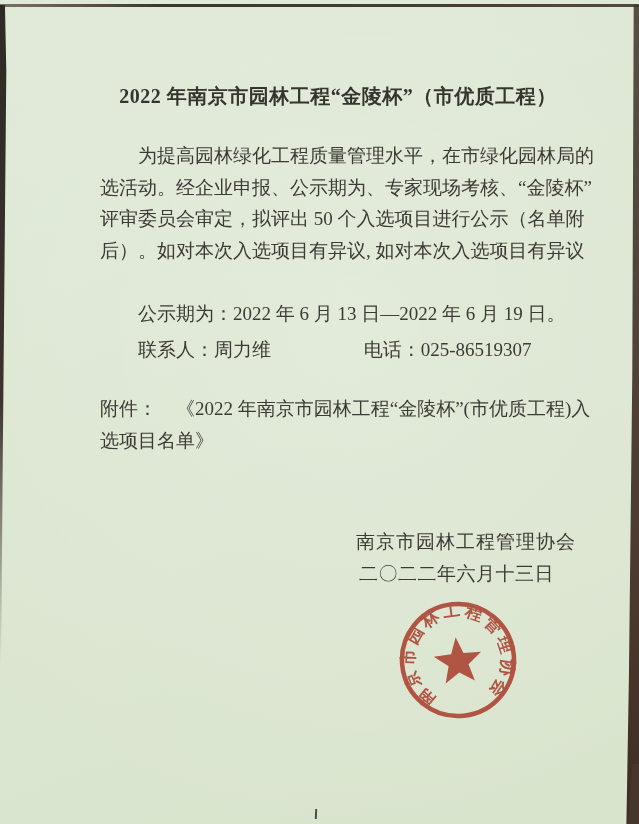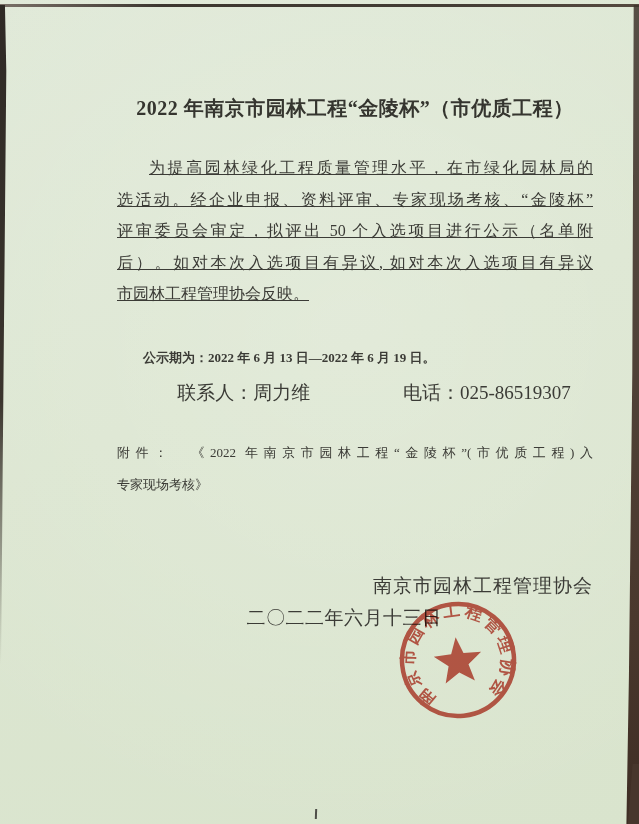--- a/index.html
+++ b/index.html
@@ -34,67 +34,66 @@
   .edge-corner-br {
     position: absolute; right: 0; bottom: 0; width: 16px; height: 60px;
     background: #47362c; clip-path: polygon(30% 100%, 100% 100%, 100% 0, 60% 0);
   }
   .bottom-tick {
     position: absolute; left: 315px; top: 809px; width: 2px; height: 10px;
     background: #4e4e48; transform: rotate(2deg);
   }
 
   .content {
-    position: absolute; left: 100px; top: 12px; width: 476px;
+    position: absolute; left: 100px; top: 0; width: 476px;
     color: #3b3b36;
-    margin-left: 17px;
   }
 
   .doc-title {
     margin-top: 76px;
     text-align: center;
     font-size: 20px;
     font-weight: 700;
     line-height: 40px;
     color: #35352f;
     letter-spacing: 0.5px;
   }
 
-  .para { margin-top: 24px; font-size: 16px; text-decoration: underline; }
+  .para { margin-top: 24px; font-size: 19px; }
   .para-line {
     height: 31.5px; line-height: 31.5px;
     text-align: justify; text-align-last: justify;
     white-space: nowrap;
   }
   .para-line.indent { text-indent: 2em; }
   .para-line.last { text-align-last: left; }
 
   .notice-line {
-    margin-top: 32px; font-size: 13px; line-height: 31.5px;
-    text-indent: 2em; white-space: nowrap; font-weight: bold;
+    margin-top: 32px; font-size: 19px; line-height: 31.5px;
+    text-indent: 2em; white-space: nowrap;
   }
   .contact-line {
     margin-top: 4px; font-size: 19px; line-height: 31.5px;
-    text-indent: 2em; white-space: nowrap; text-align: center;
+    text-indent: 2em; white-space: nowrap;
   }
   .contact-line .phone { margin-left: 88px; }
 
-  .attachment { margin-top: 28px; font-size: 13px; }
+  .attachment { margin-top: 28px; font-size: 19px; }
   .attach-line {
     height: 32px; line-height: 32px; white-space: nowrap;
     text-align: justify; text-align-last: justify;
   }
   .attach-line.last { text-align-last: left; }
 
   .signature {
     margin-top: 69px; font-size: 19px; line-height: 32px;
     text-align: right; letter-spacing: 1px; white-space: nowrap;
   }
   .sign-date {
-    font-size: 19px; line-height: 32px; text-align: center;
+    font-size: 19px; line-height: 32px; text-align: right;
     letter-spacing: 0.5px; padding-right: 22px; white-space: nowrap;
   }
 
   .seal {
     position: absolute; left: 396px; top: 598px; width: 124px; height: 124px;
     transform: rotate(-6deg);
     mix-blend-mode: multiply;
     opacity: 0.88;
   }
   .seal svg { width: 100%; height: 100%; }
@@ -115,36 +114,35 @@
   <div class="bottom-tick"></div>
 
   <div class="content">
 
     <div class="doc-title">
       <div>2022 年南京市园林工程“金陵杯”（市优质工程）</div>
     </div>
 
     <div class="para">
       <div class="para-line indent">为提高园林绿化工程质量管理水平，在市绿化园林局的</div>
-      <div class="para-line">选活动。经企业申报、资料评审、专家现场考核、“金陵杯”</div>
+      <div class="para-line">选活动。经企业申报、公示期为、专家现场考核、“金陵杯”</div>
       <div class="para-line">评审委员会审定，拟评出 50 个入选项目进行公示（名单附</div>
       <div class="para-line">后）。如对本次入选项目有异议, 如对本次入选项目有异议</div>
-      <div class="para-line last">市园林工程管理协会反映。</div>
     </div>
 
     <div class="notice-line">公示期为：2022 年 6 月 13 日—2022 年 6 月 19 日。</div>
 
     <div class="contact-line">
       <span>联系人：周力维</span>
       <span class="phone">电话：025-86519307</span>
     </div>
 
     <div class="attachment">
       <div class="attach-line">附件：　《2022 年南京市园林工程“金陵杯”(市优质工程)入</div>
-      <div class="attach-line last">专家现场考核》</div>
+      <div class="attach-line last">选项目名单》</div>
     </div>
 
     <div class="signature">南京市园林工程管理协会</div>
     <div class="sign-date">二〇二二年六月十三日</div>
 
   </div>
 
   <div class="seal">
     <svg viewBox="0 0 124 124">
       <defs>

